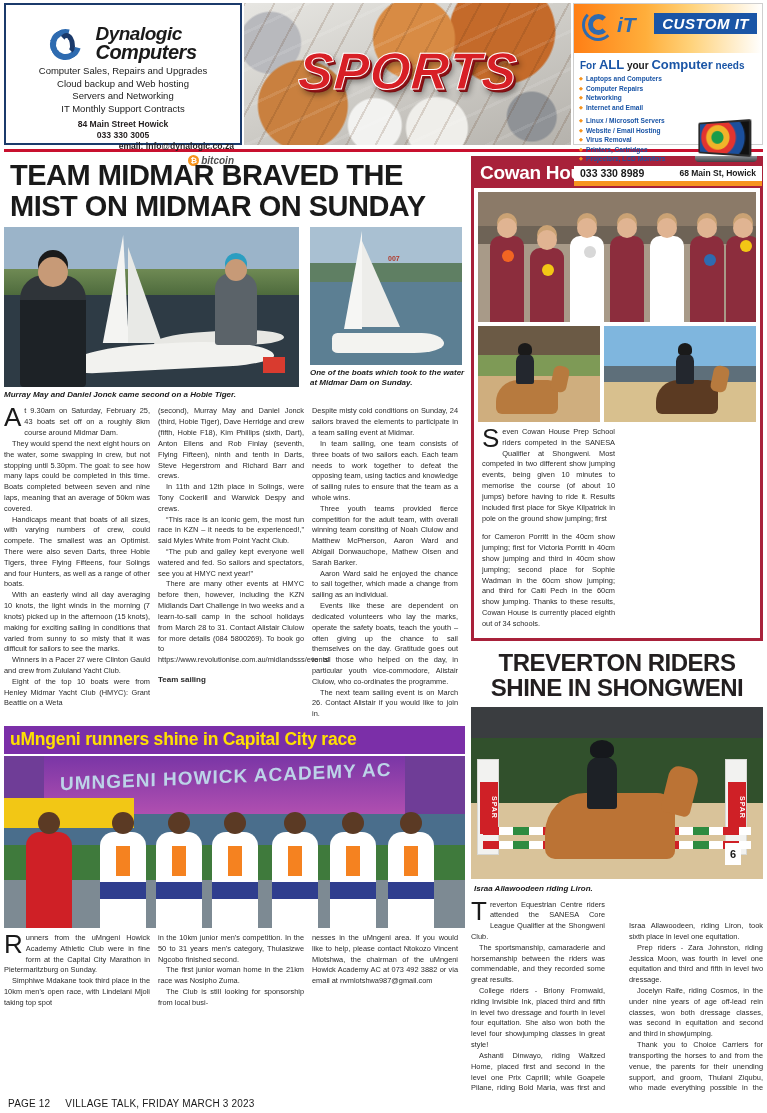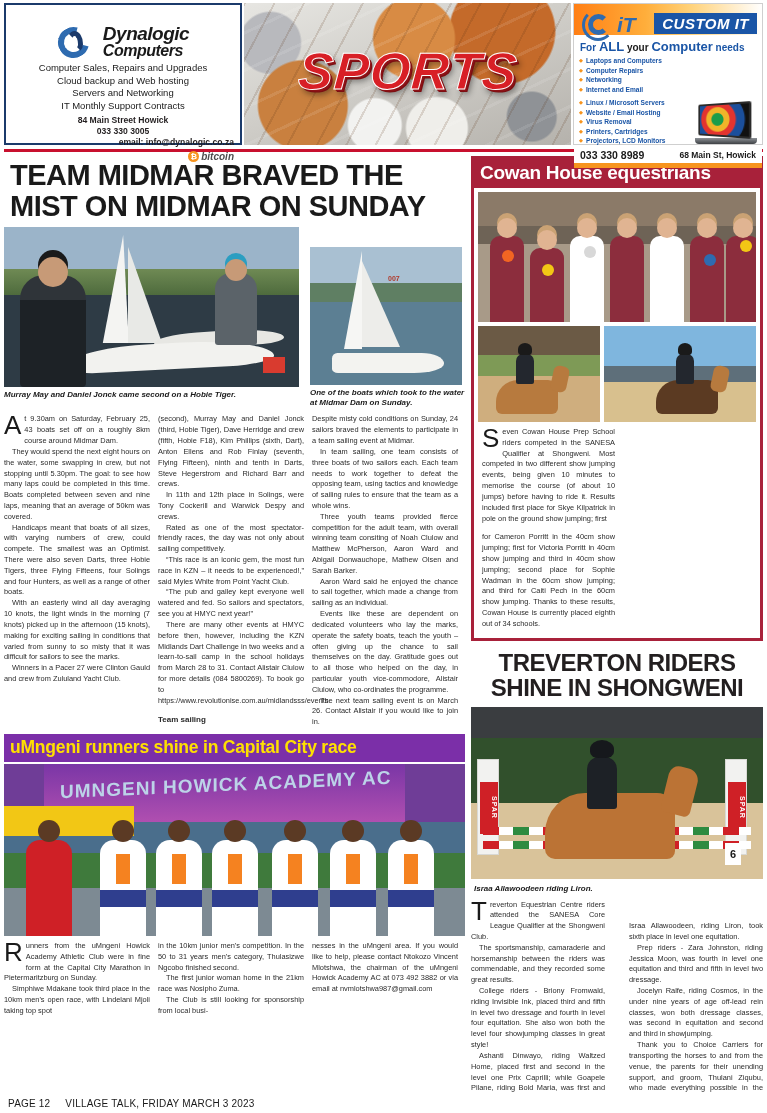--- a/index.html
+++ b/index.html
@@ -27,21 +27,21 @@
   .dyn-swoosh .c2 {
     position:absolute; left:9px; top:6px; width:17px; height:22px;
     border:5px solid #1b3a6b; border-radius:50% 50% 50% 50%/60% 60% 40% 40%;
     border-left-color:transparent; border-bottom-color:transparent;
   }
   .dyn-name { display:flex; flex-direction:column; line-height:0.96; }
   .dyn-name span {
     font-weight:bold; font-style:italic; font-size:19px; letter-spacing:-0.5px;
     color:#1a1a1a;
   }
-  .dyn-name span.l2 { font-size:16px; }
+  .dyn-name span.l2 { font-size:20px; }
   .dyn-services { text-align:center; font-size:9.5px; line-height:1.32; margin-top:3px; color:#1a1a1a; }
   .dyn-addr { text-align:center; font-size:8.6px; font-weight:bold; line-height:1.3; margin-top:3px; }
   .dyn-bottom { display:flex; align-items:flex-end; gap:4px; width:100%; justify-content:space-between;flex-direction:column; }
   .dyn-email { font-size:8.6px; font-weight:bold; }
   .bitcoin-badge { display:flex; align-items:center; gap:2px; }
   .btc-circle {
     width:11px; height:11px; border-radius:50%; background:#f7941e; color:#fff;
     font-size:8px; font-weight:bold; display:flex; align-items:center; justify-content:center;
   }
   .btc-text { font-size:10px; font-weight:bold; font-style:italic; color:#4d4d4d; }
@@ -66,21 +66,21 @@
   }
   .sports-word {
     position:absolute; left:50%; top:48%; transform:translate(-50%,-50%) skewX(-4deg);
     font-size:52px; font-weight:bold; font-style:italic; letter-spacing:1px;
     color:#d81f26; text-shadow:
       2px 2px 0 #8e1216, 3px 3px 0 #7c0f13, 4px 5px 6px rgba(0,0,0,.45);
     -webkit-text-stroke:1px #ffffff;
   }
 
   .ad-customit { width:190px; margin:3px 4px 3px 0; border:1px solid #cfcfcf; background:#fff; position:relative; }
-  .cit-top { height:31px; background:linear-gradient(90deg,#ff7f15 0%, #ffae3b 38%, #ffd27a 62%, #fff 100%); position:relative; }
+  .cit-top { height:49px; background:linear-gradient(90deg,#ff7f15 0%, #ffae3b 38%, #ffd27a 62%, #fff 100%); position:relative; }
   .cit-logo { position:absolute; left:6px; top:3px; display:flex; align-items:center; }
   .cit-arc { width:40px; height:36px; position:relative; }
   .cit-arc .ring {
     position:absolute; left:2px; top:2px; width:32px; height:32px; border-radius:50%;
     border:3px solid #2e6bb0; border-top-color:transparent; border-right-color:transparent;
   }
   .cit-arc .ring2 {
     position:absolute; left:8px; top:7px; width:21px; height:21px; border-radius:50%;
     border:5px solid #2e6bb0; border-right-color:transparent;
   }
@@ -356,43 +356,43 @@
               <div class="sail1"></div>
               <div class="sail2"></div>
             <div class="hull2"></div>
               <div class="hull"></div>
             <div class="man1"></div>
               <div class="man2"></div>
               <div class="flag"></div>
           </div>
           <div class="cap">Murray May and Daniel Jonck came second on a Hobie Tiger.</div>
         </div>
-        <div style="width:155px;margin-top:20px;">
+        <div style="width:155px;">
           <div class="photo ph-boat">
             <div class="bsail"></div>
               <div class="bsail2"></div>
               <div class="bhull"></div>
             <div class="bnum">007</div>
           </div>
           <div class="cap">One of the boats which took to the water at Midmar Dam on Sunday.</div>
         </div>
       </div>
 
       <div class="cols3">
         <div class="bodycol" style="width:146px;">
           <p class="first dropcap">At 9.30am on Saturday, February 25, 43 boats set off on a roughly 8km course around Midmar Dam.</p>
           <p>They would spend the next eight hours on the water, some swapping in crew, but not stopping until 5.30pm. The goal: to see how many laps could be completed in this time. Boats completed between seven and nine laps, meaning that an average of 50km was covered.</p>
           <p>Handicaps meant that boats of all sizes, with varying numbers of crew, could compete. The smallest was an Optimist. There were also seven Darts, three Hobie Tigers, three Flying Fifteens, four Solings and four Hunters, as well as a range of other boats.</p>
           <p>With an easterly wind all day averaging 10 knots, the light winds in the morning (7 knots) picked up in the afternoon (15 knots), making for exciting sailing in conditions that varied from sunny to so misty that it was difficult for sailors to see the marks.</p>
           <p>Winners in a Pacer 27 were Clinton Gauld and crew from Zululand Yacht Club.</p>
+          <p>Eight of the top 10 boats were from Henley Midmar Yacht Club (HMYC): Grant Beattie on a Weta</p>
         </div>
         <div class="bodycol" style="width:146px;">
           <p class="first">(second), Murray May and Daniel Jonck (third, Hobie Tiger), Dave Herridge and crew (fifth, Hobie F18), Kim Phillips (sixth, Dart), Anton Ellens and Rob Finlay (seventh, Flying Fifteen), ninth and tenth in Darts, Steve Hegerstrom and Richard Barr and crews.</p>
           <p>In 11th and 12th place in Solings, were Tony Cockerill and Warwick Despy and crews.</p>
-          <p>Rated as one of the most spectator-friendly races, the day was not only about sailing competitively.</p>
           <p>“This race is an iconic gem, the most fun race in KZN – it needs to be experienced!,” said Myles White from Point Yacht Club.</p>
           <p>“The pub and galley kept everyone well watered and fed. So sailors and spectators, see you at HMYC next year!”</p>
           <p>There are many other events at HMYC before then, however, including the KZN Midlands Dart Challenge in two weeks and a learn-to-sail camp in the school holidays from March 28 to 31. Contact Alistair Clulow for more details (084 5800269). To book go to https://www.revolutionise.com.au/midlandsss/events</p>
           <div class="sub-label">Team sailing</div>
         </div>
         <div class="bodycol" style="width:146px;">
           <p class="first">Despite misty cold conditions on Sunday, 24 sailors braved the elements to participate in a team sailing event at Midmar.</p>
           <p>In team sailing, one team consists of three boats of two sailors each. Each team needs to work together to defeat the opposing team, using tactics and knowledge of sailing rules to ensure that the team as a whole wins.</p>
           <p>Three youth teams provided fierce competition for the adult team, with overall winning team consiting of Noah Clulow and Matthew McPherson, Aaron Ward and Abigail Donwauchope, Mathew Olsen and Sarah Barker.</p>
           <p>Aaron Ward said he enjoyed the chance to sail together, which made a change from sailing as an individual.</p>

